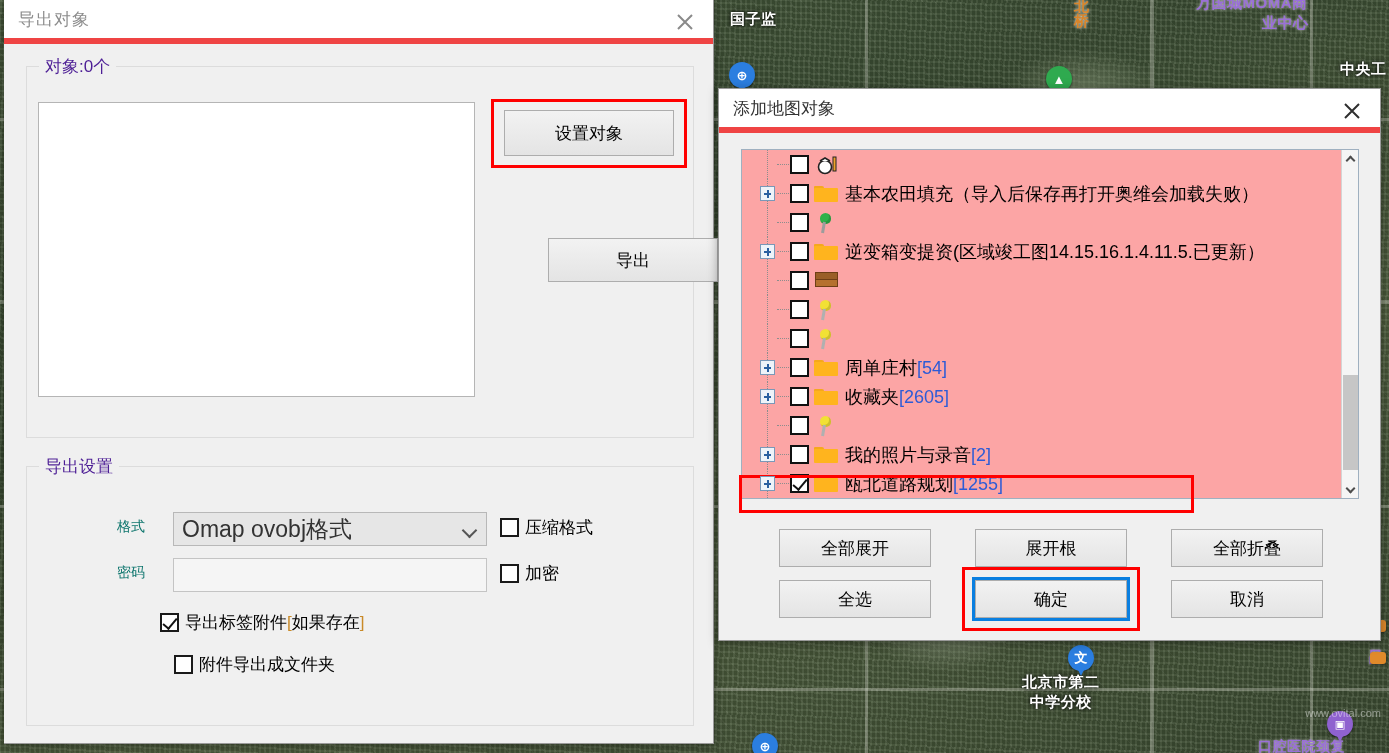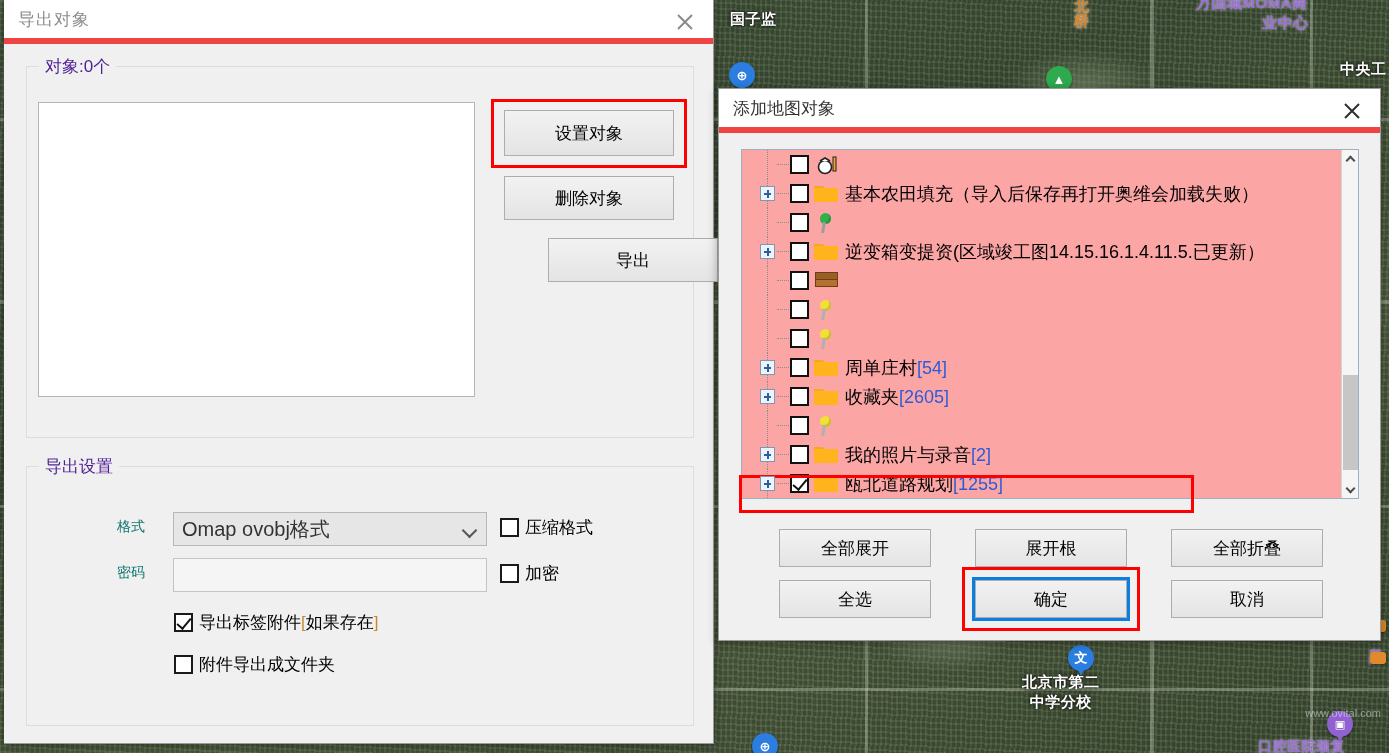--- a/index.html
+++ b/index.html
@@ -157,21 +157,21 @@
   .field-label {
     position: absolute;
     font-size: 14px; color: #0f766e;
   }
   .combo {
     position: absolute;
     background: #e6e6e6;
     border: 1px solid #b8b8b8;
     display: flex; align-items: center;
     padding: 0 8px;
-    font-size: 20px; color: #333;
+    font-size: 23px; color: #333;
     cursor: pointer;
   }
   .combo .cv { flex: 1; }
   .combo .carat {
     width: 16px; height: 16px;
     position: relative;
   }
   .combo .carat::before {
     content: ""; position: absolute; left: 2px; top: 4px;
     width: 9px; height: 9px;
@@ -412,23 +412,20 @@
       <div class="legend">对象:0个</div>
     </div>
 
     <div class="listbox" style="left:34px; top:102px; width:437px; height:295px;"></div>
 
     <div class="btn" style="position:absolute; left:500px; top:110px; width:170px; height:46px;">
       <span>设置对象</span>
     </div>
     <div class="redbox" style="left:487px; top:99px; width:196px; height:69px;"></div>
 
-    <div class="btn" style="position:absolute; left:500px; top:176px; width:170px; height:44px;">
-      <span>删除对象</span>
-    </div>
 
     <div class="btn" style="position:absolute; left:500px; top:238px; width:170px; height:44px;margin-left:44px;">
       <span>导出</span>
     </div>
 
     <div class="group" style="left:22px; top:466px; width:668px; height:260px;">
       <div class="legend">导出设置</div>
     </div>
 
     <div class="field-label" style="left:113px; top:518px;">格式</div>
@@ -442,21 +439,21 @@
 
     <div class="cbrow" style="left:496px; top:516px;">
       <span class="cbox"></span>
       <span>压缩格式</span>
     </div>
     <div class="cbrow" style="left:496px; top:562px;">
       <span class="cbox"></span>
       <span>加密</span>
     </div>
 
-    <div class="cbrow" style="left:170px; top:611px;">
+    <div class="cbrow" style="left:156px; top:611px;">
       <span class="cbox checked"></span>
       <span>导出标签附件<span class="cb-br">[</span>如果存在<span class="cb-br">]</span></span>
     </div>
     <div class="cbrow" style="left:170px; top:653px;">
       <span class="cbox"></span>
       <span>附件导出成文件夹</span>
     </div>
   </div>
 
   <div class="win" id="dlg-addmap">

